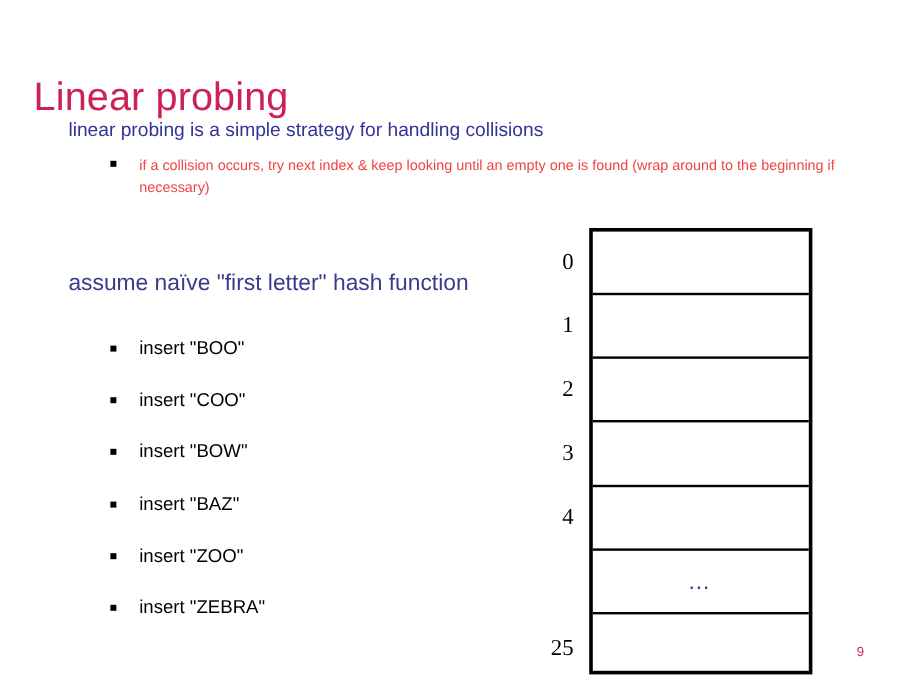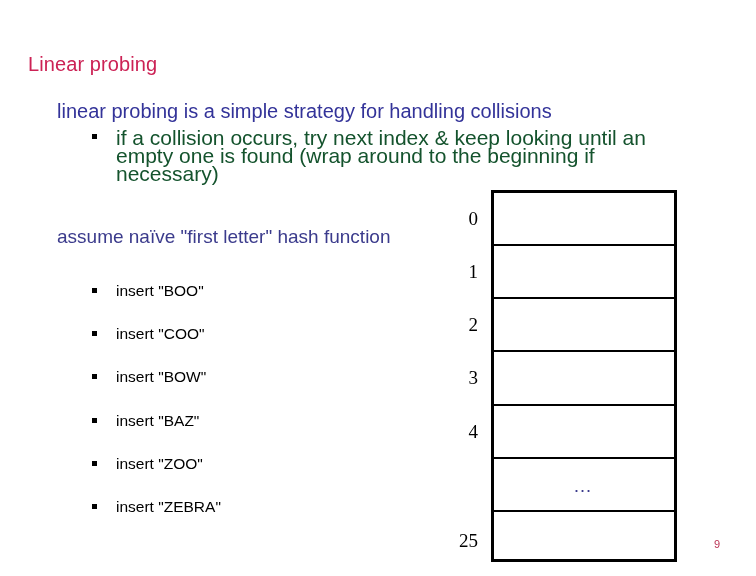--- a/index.html
+++ b/index.html
@@ -13,45 +13,45 @@
     position: relative;
     overflow: hidden;
     font-family: "Liberation Sans", sans-serif;
   }
 
   
   #slide-title {
     position: absolute;
     left: 28px;
     top: 40px;
-    font-size: 20px;
+    font-size: 33px;
     font-weight: normal;
     color: #cc2255;
     letter-spacing: 0.1px;
     white-space: nowrap;
   }
 
   
   #lead-line {
     position: absolute;
     left: 57px;
     top: 100px;
-    font-size: 20px;
+    font-size: 16px;
     color: #333399;
     white-space: nowrap;
   }
 
   
   #collision-bullet {
     position: absolute;
     left: 92px;
     top: 129px;
     width: 610px;
-    font-size: 21px;
-    color: #14532d;
+    font-size: 12px;
+    color: #ef4444;
     line-height: 18px;
   }
   #collision-bullet .marker {
     position: absolute;
     left: 0;
     top: 5px;
     width: 5px;
     height: 5px;
     background: #000000;
   }

